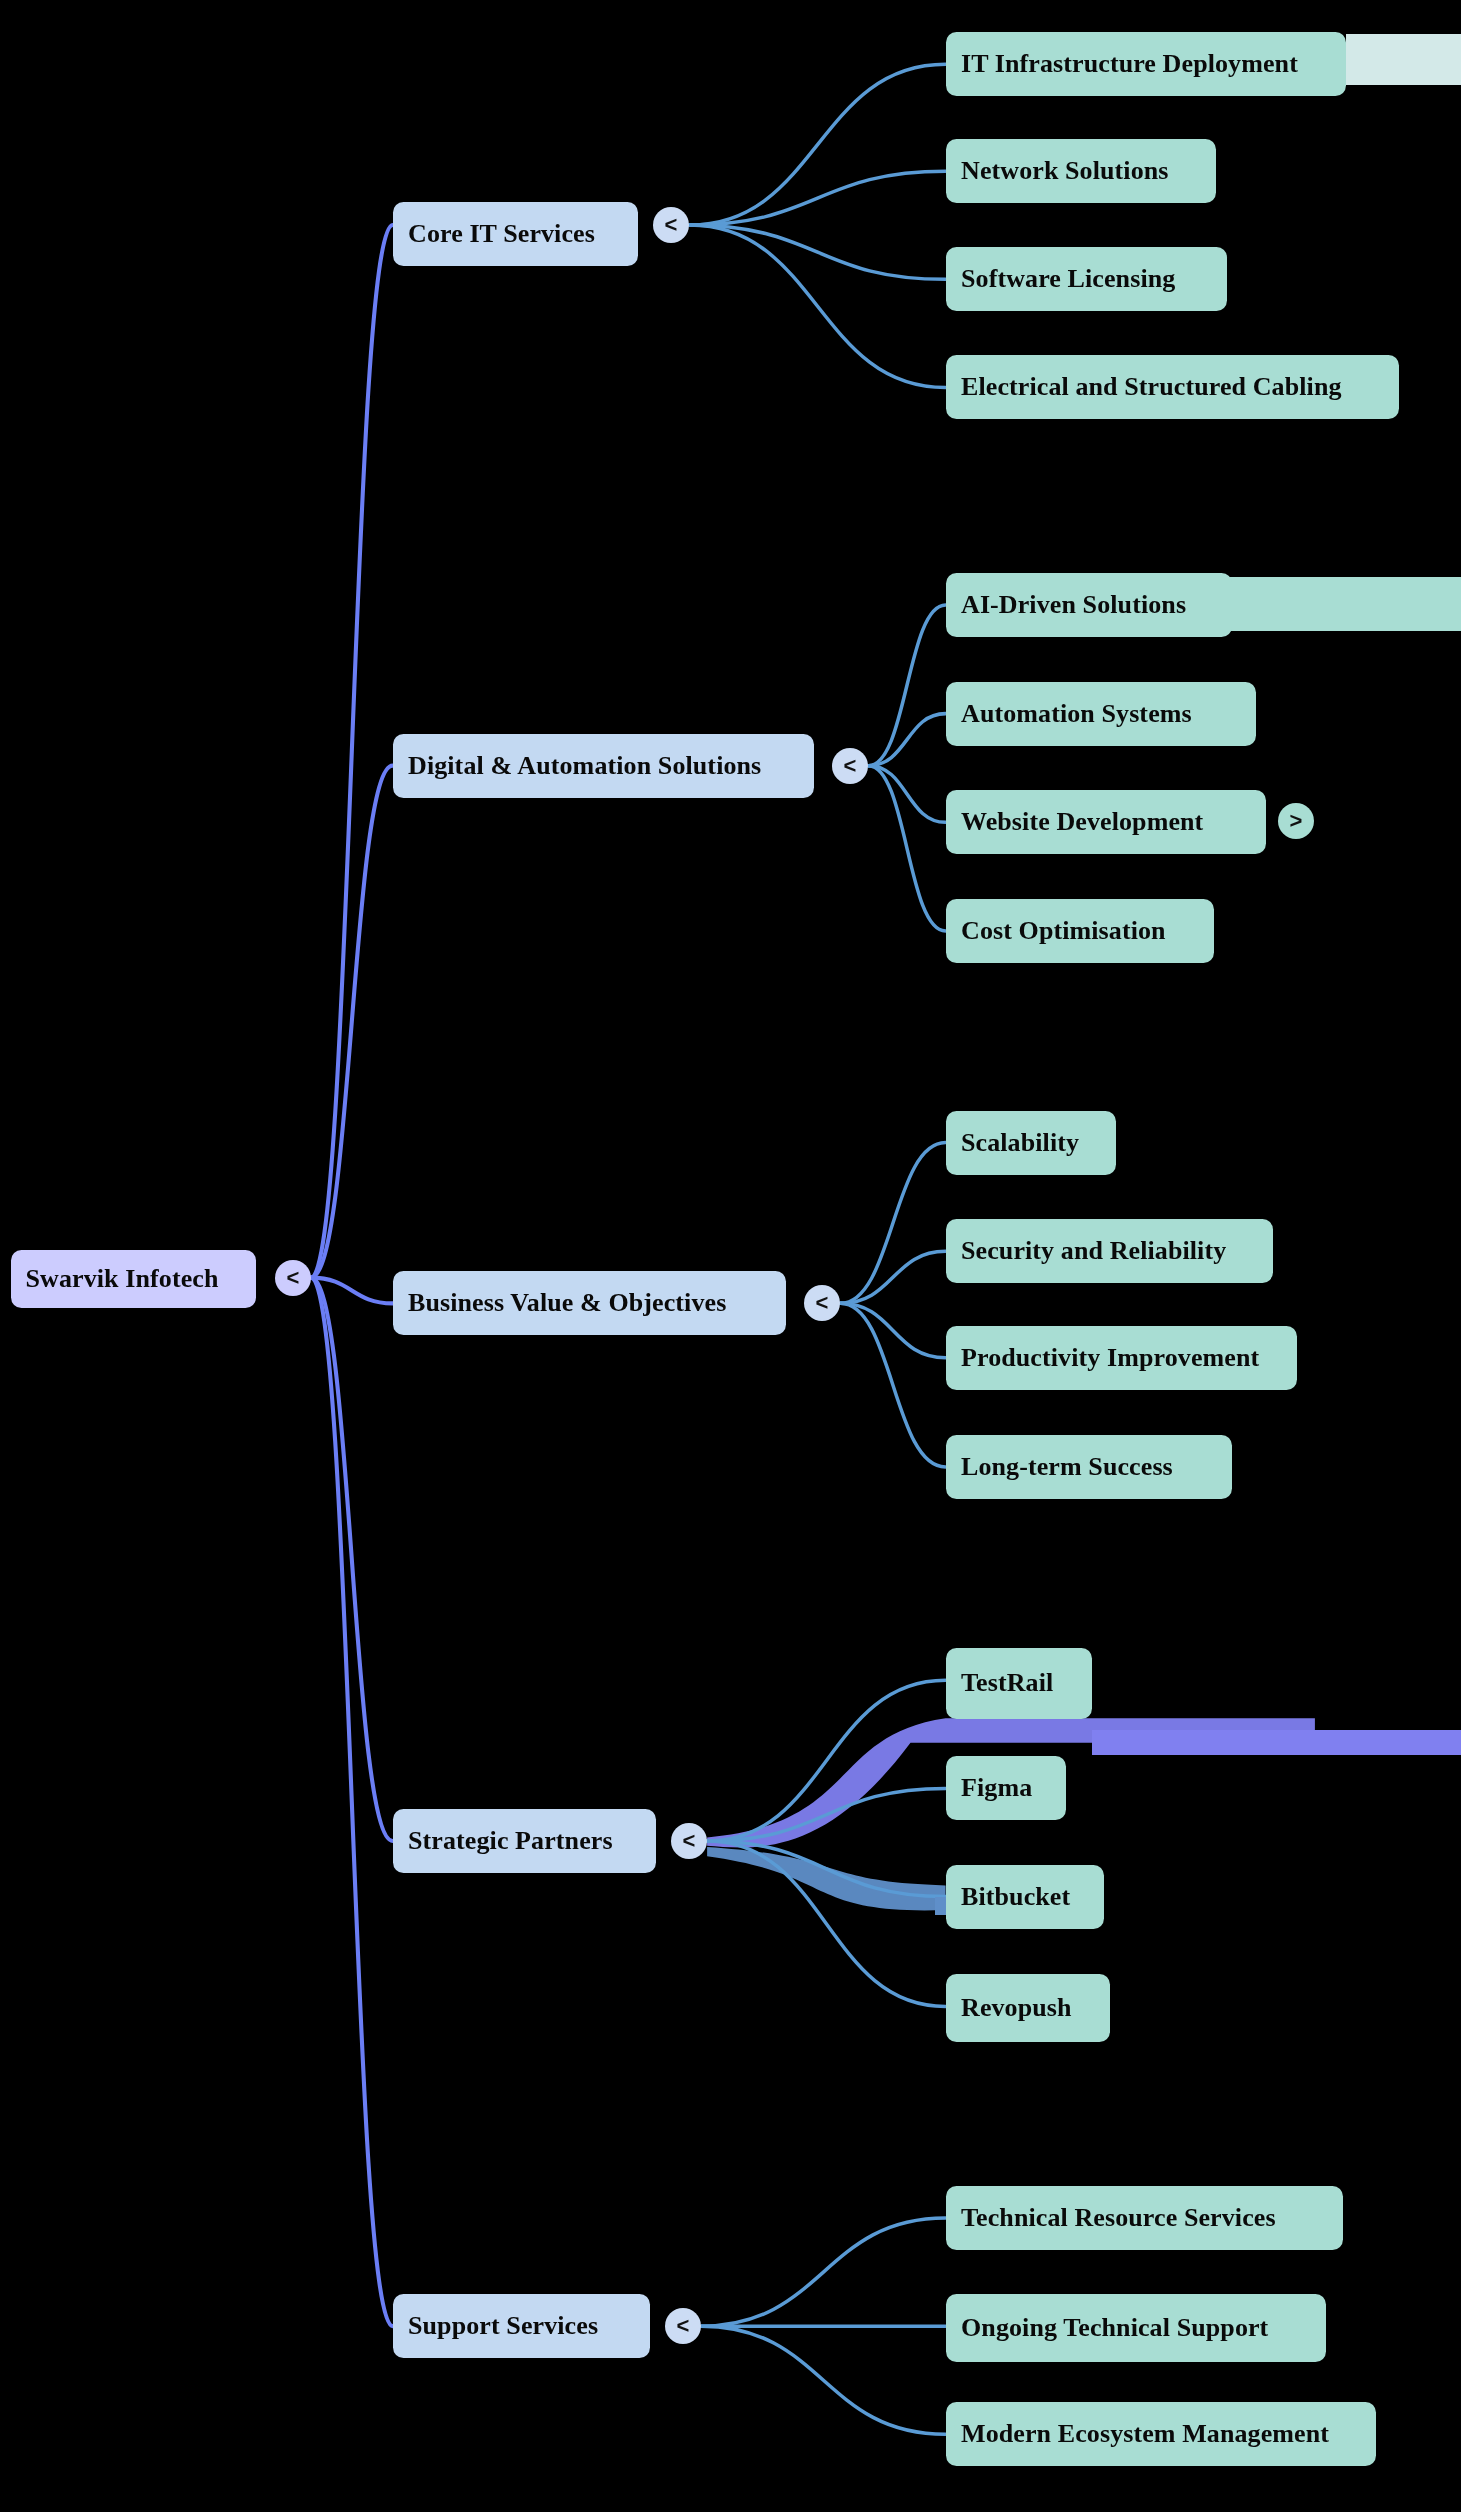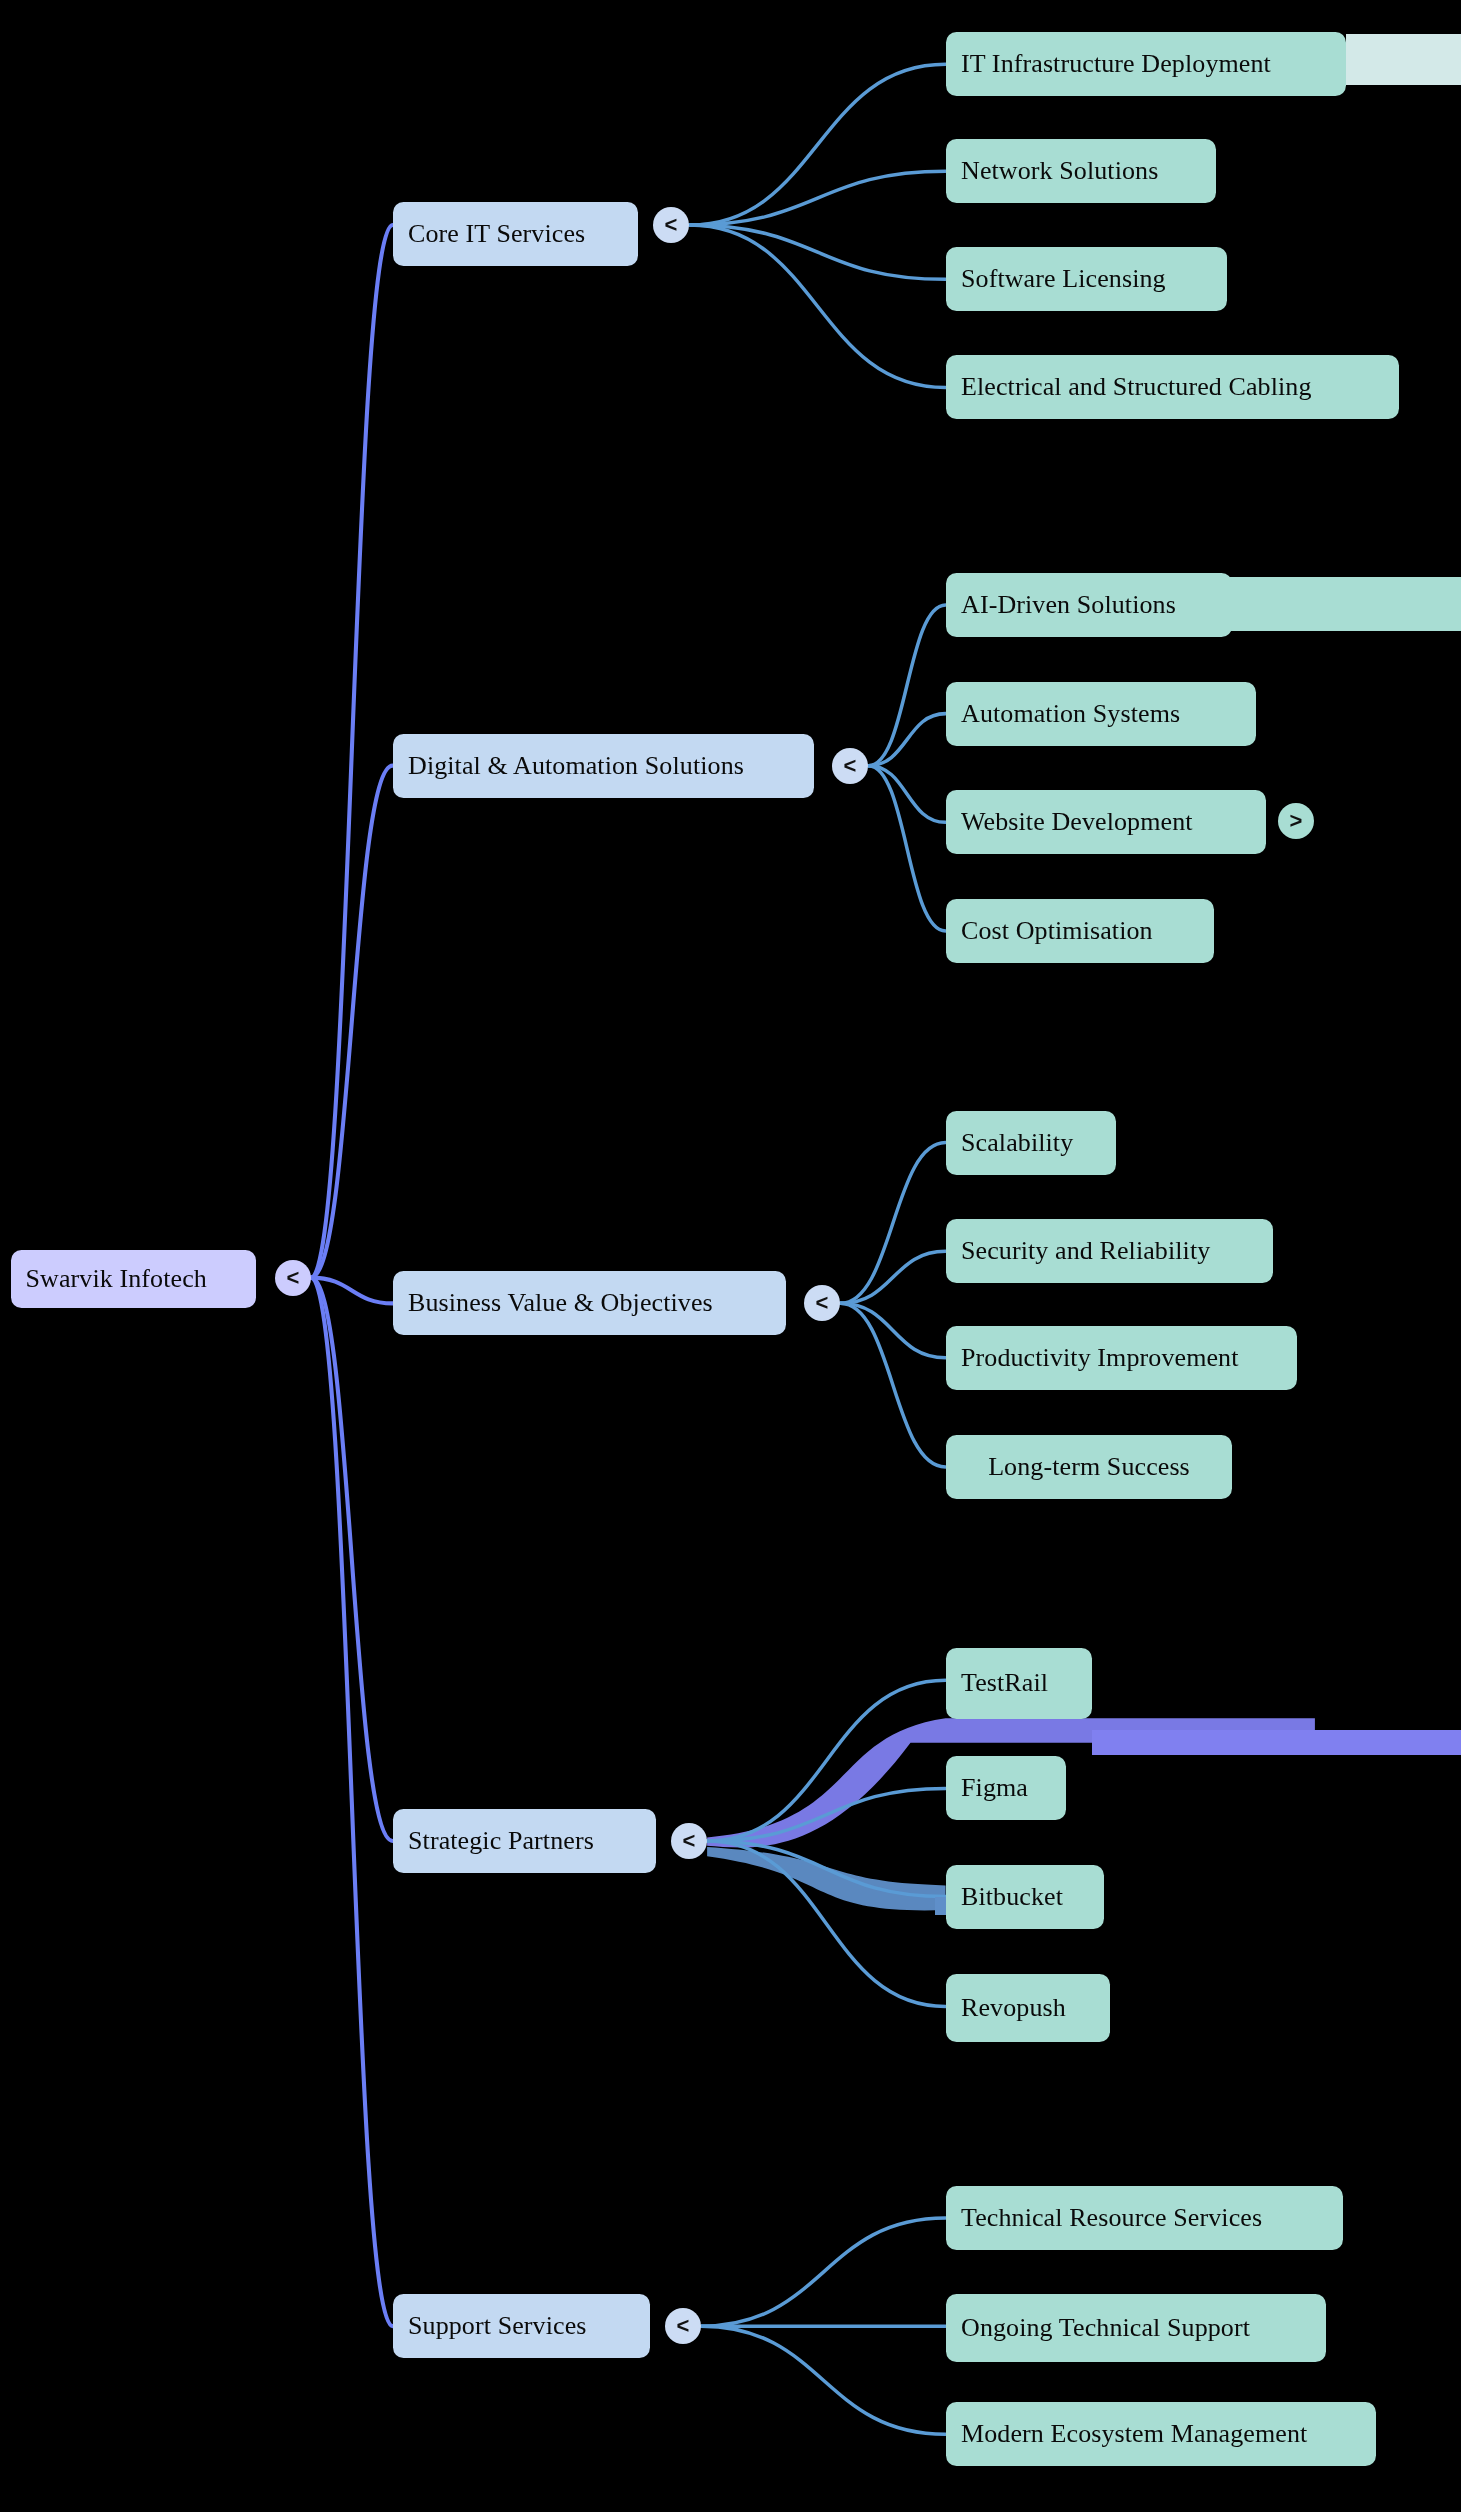--- a/index.html
+++ b/index.html
@@ -36,20 +36,21 @@
     box-sizing: border-box;
     display: flex;
     align-items: center;
     border-radius: 10.5px;
     padding: 0 15px;
     color: #0a0a0a;
     font-size: 26px;
     line-height: 1.1;
     white-space: nowrap;
     letter-spacing: 0.1px;
+    font-weight: bold;
   }
   .node.root {
     background: #ccccfe;
   }
   .node.branch {
     background: #c3d9f2;
   }
   .node.leaf {
     background: #a8ddd3;
   }
@@ -164,21 +165,21 @@
       <div class="toggle blue" style="left: 804px; top: 1285px; width: 36px; height: 36px; font-size: 22px;">&lt;</div>
       <div class="node leaf" style="left: 946px; top: 1111px; width: 170px; height: 64px;">
         <span>Scalability</span>
       </div>
       <div class="node leaf" style="left: 946px; top: 1219px; width: 327px; height: 64px;">
         <span>Security and Reliability</span>
       </div>
       <div class="node leaf" style="left: 946px; top: 1326px; width: 351px; height: 64px;">
         <span>Productivity Improvement</span>
       </div>
-      <div class="node leaf" style="left: 946px; top: 1435px; width: 286px; height: 64px; justify-content: center;">
+      <div class="node leaf" style="left: 946px; top: 1435px; width: 286px; height: 64px;">
         <span>Long-term Success</span>
       </div>
       <div class="node branch" style="left: 393px; top: 1809px; width: 263px; height: 64px;">
         <span>Strategic Partners</span>
       </div>
       <div class="toggle blue" style="left: 671px; top: 1823px; width: 36px; height: 36px; font-size: 22px;">&lt;</div>
       <div class="node leaf" style="left: 946px; top: 1648px; width: 146px; height: 71px;">
         <span>TestRail</span>
       </div>
       <div class="node leaf" style="left: 946px; top: 1756px; width: 120px; height: 64px;">

